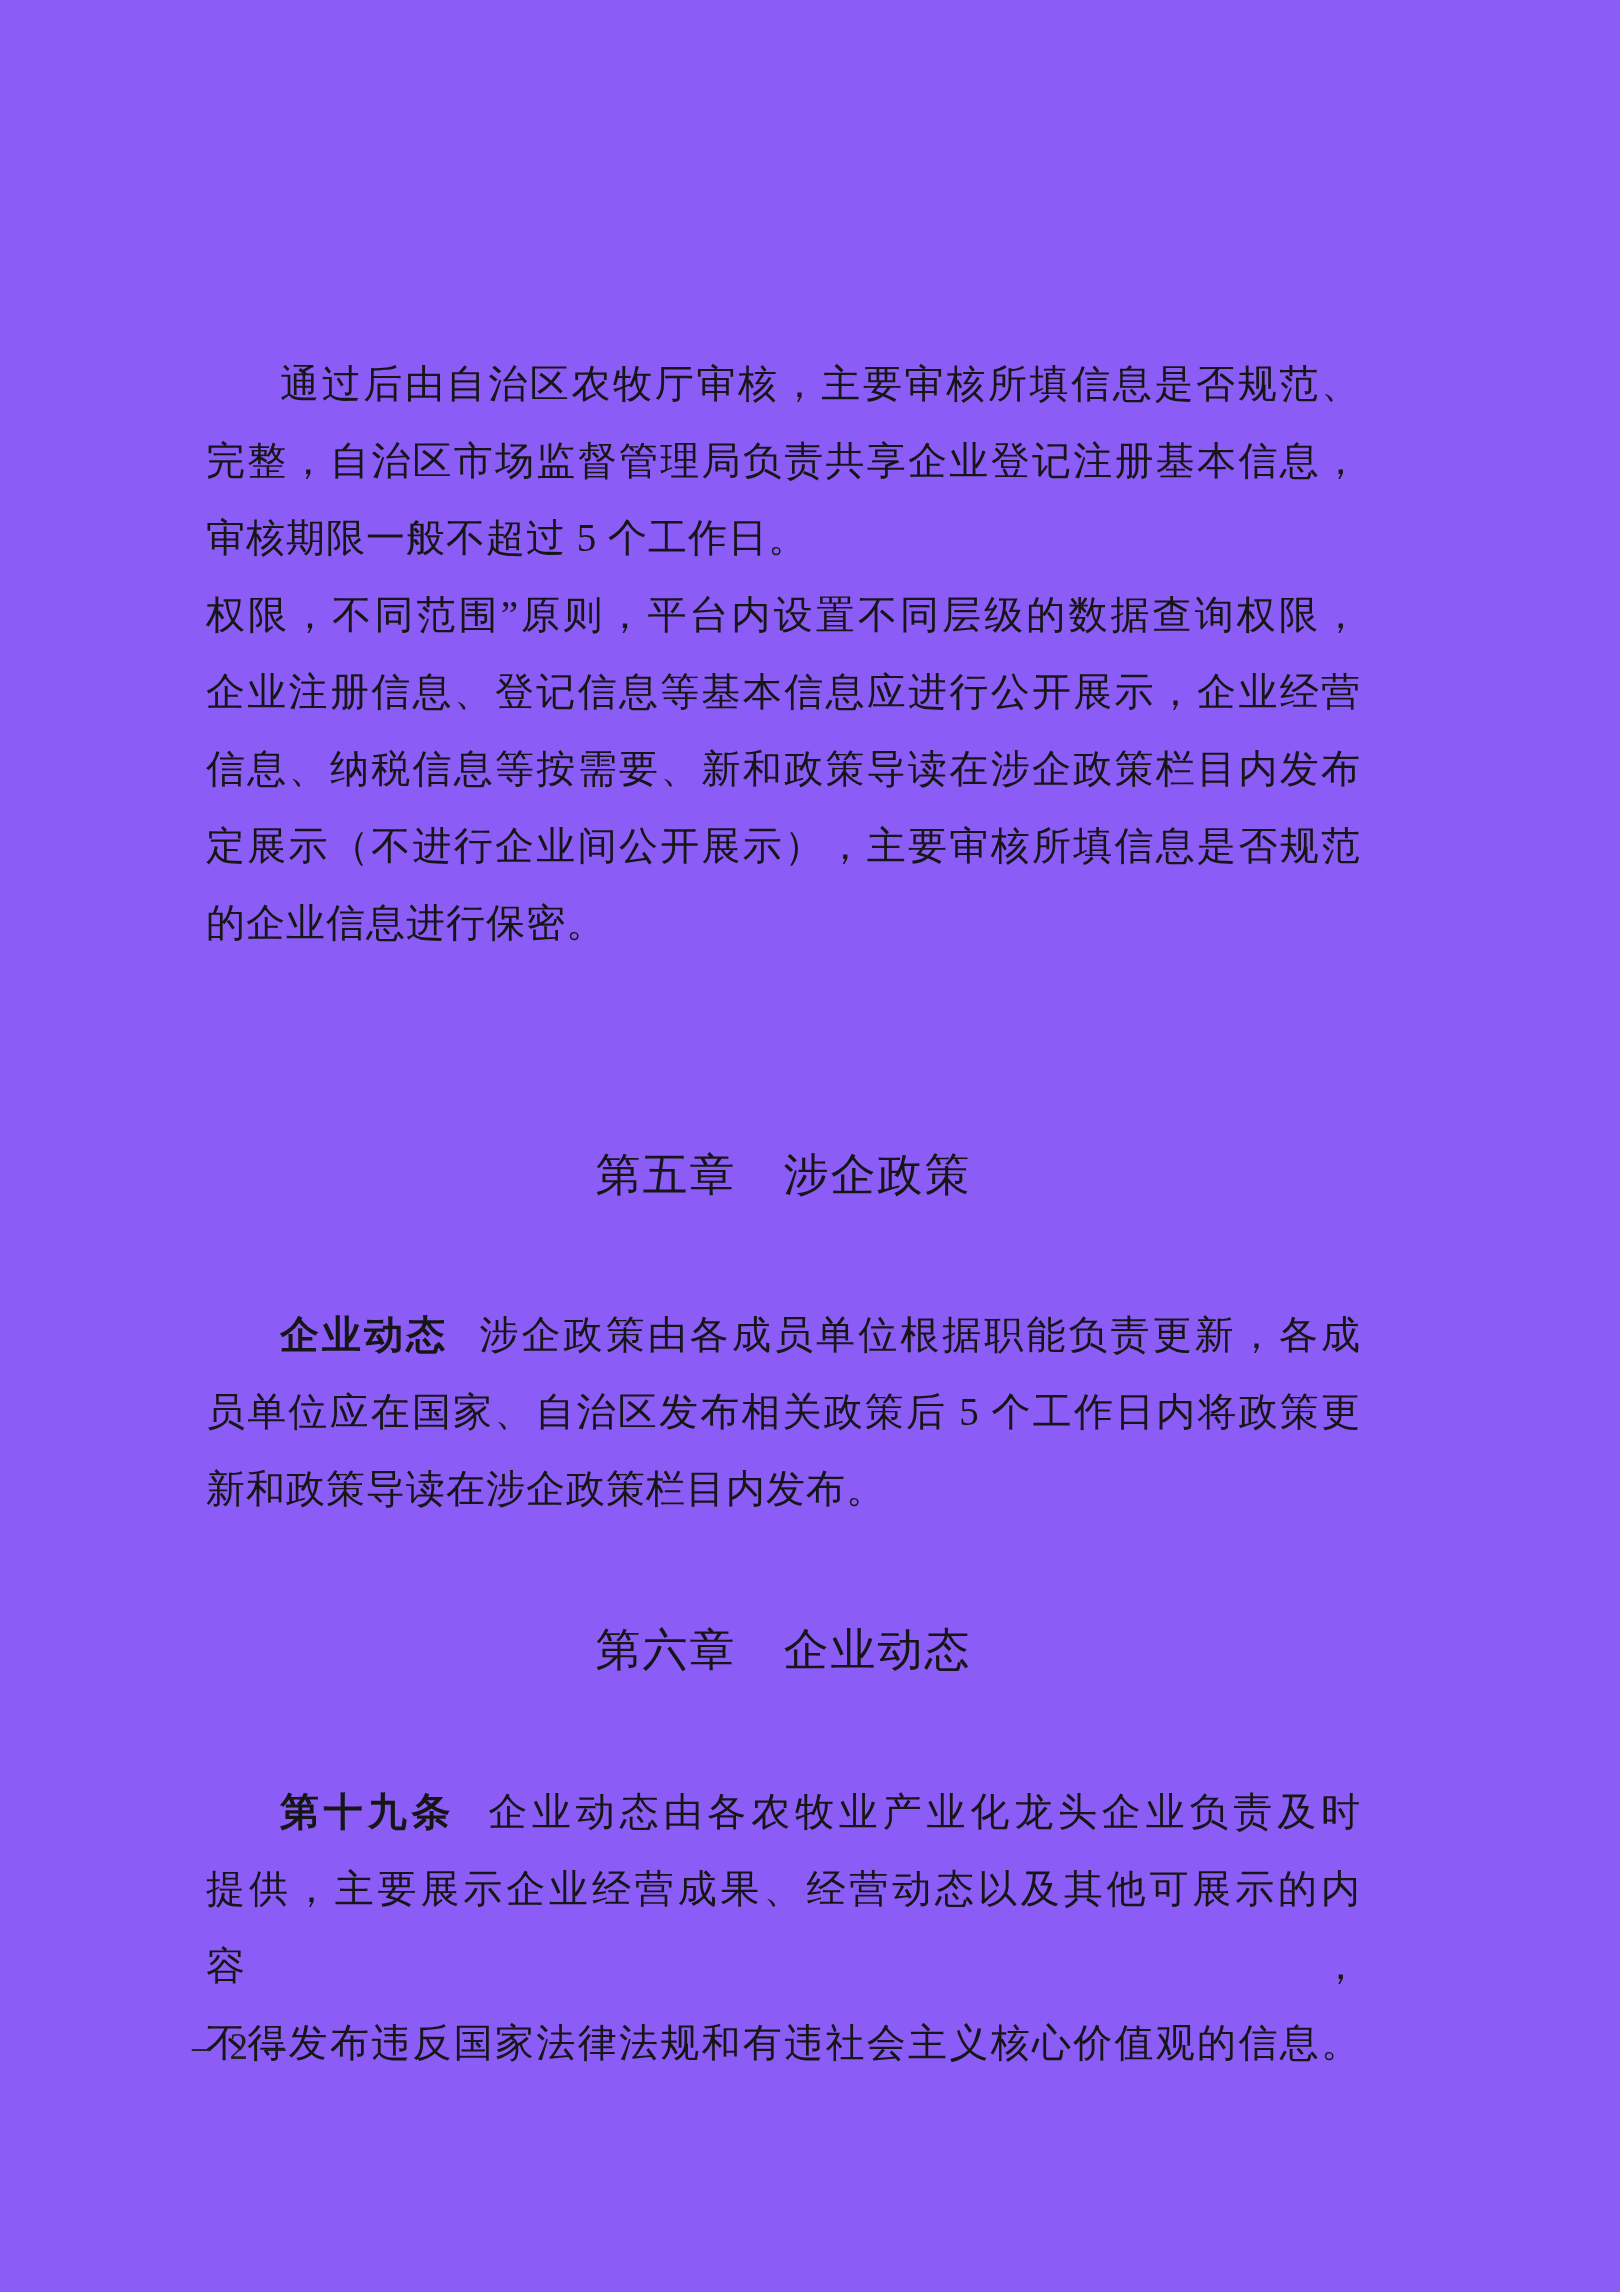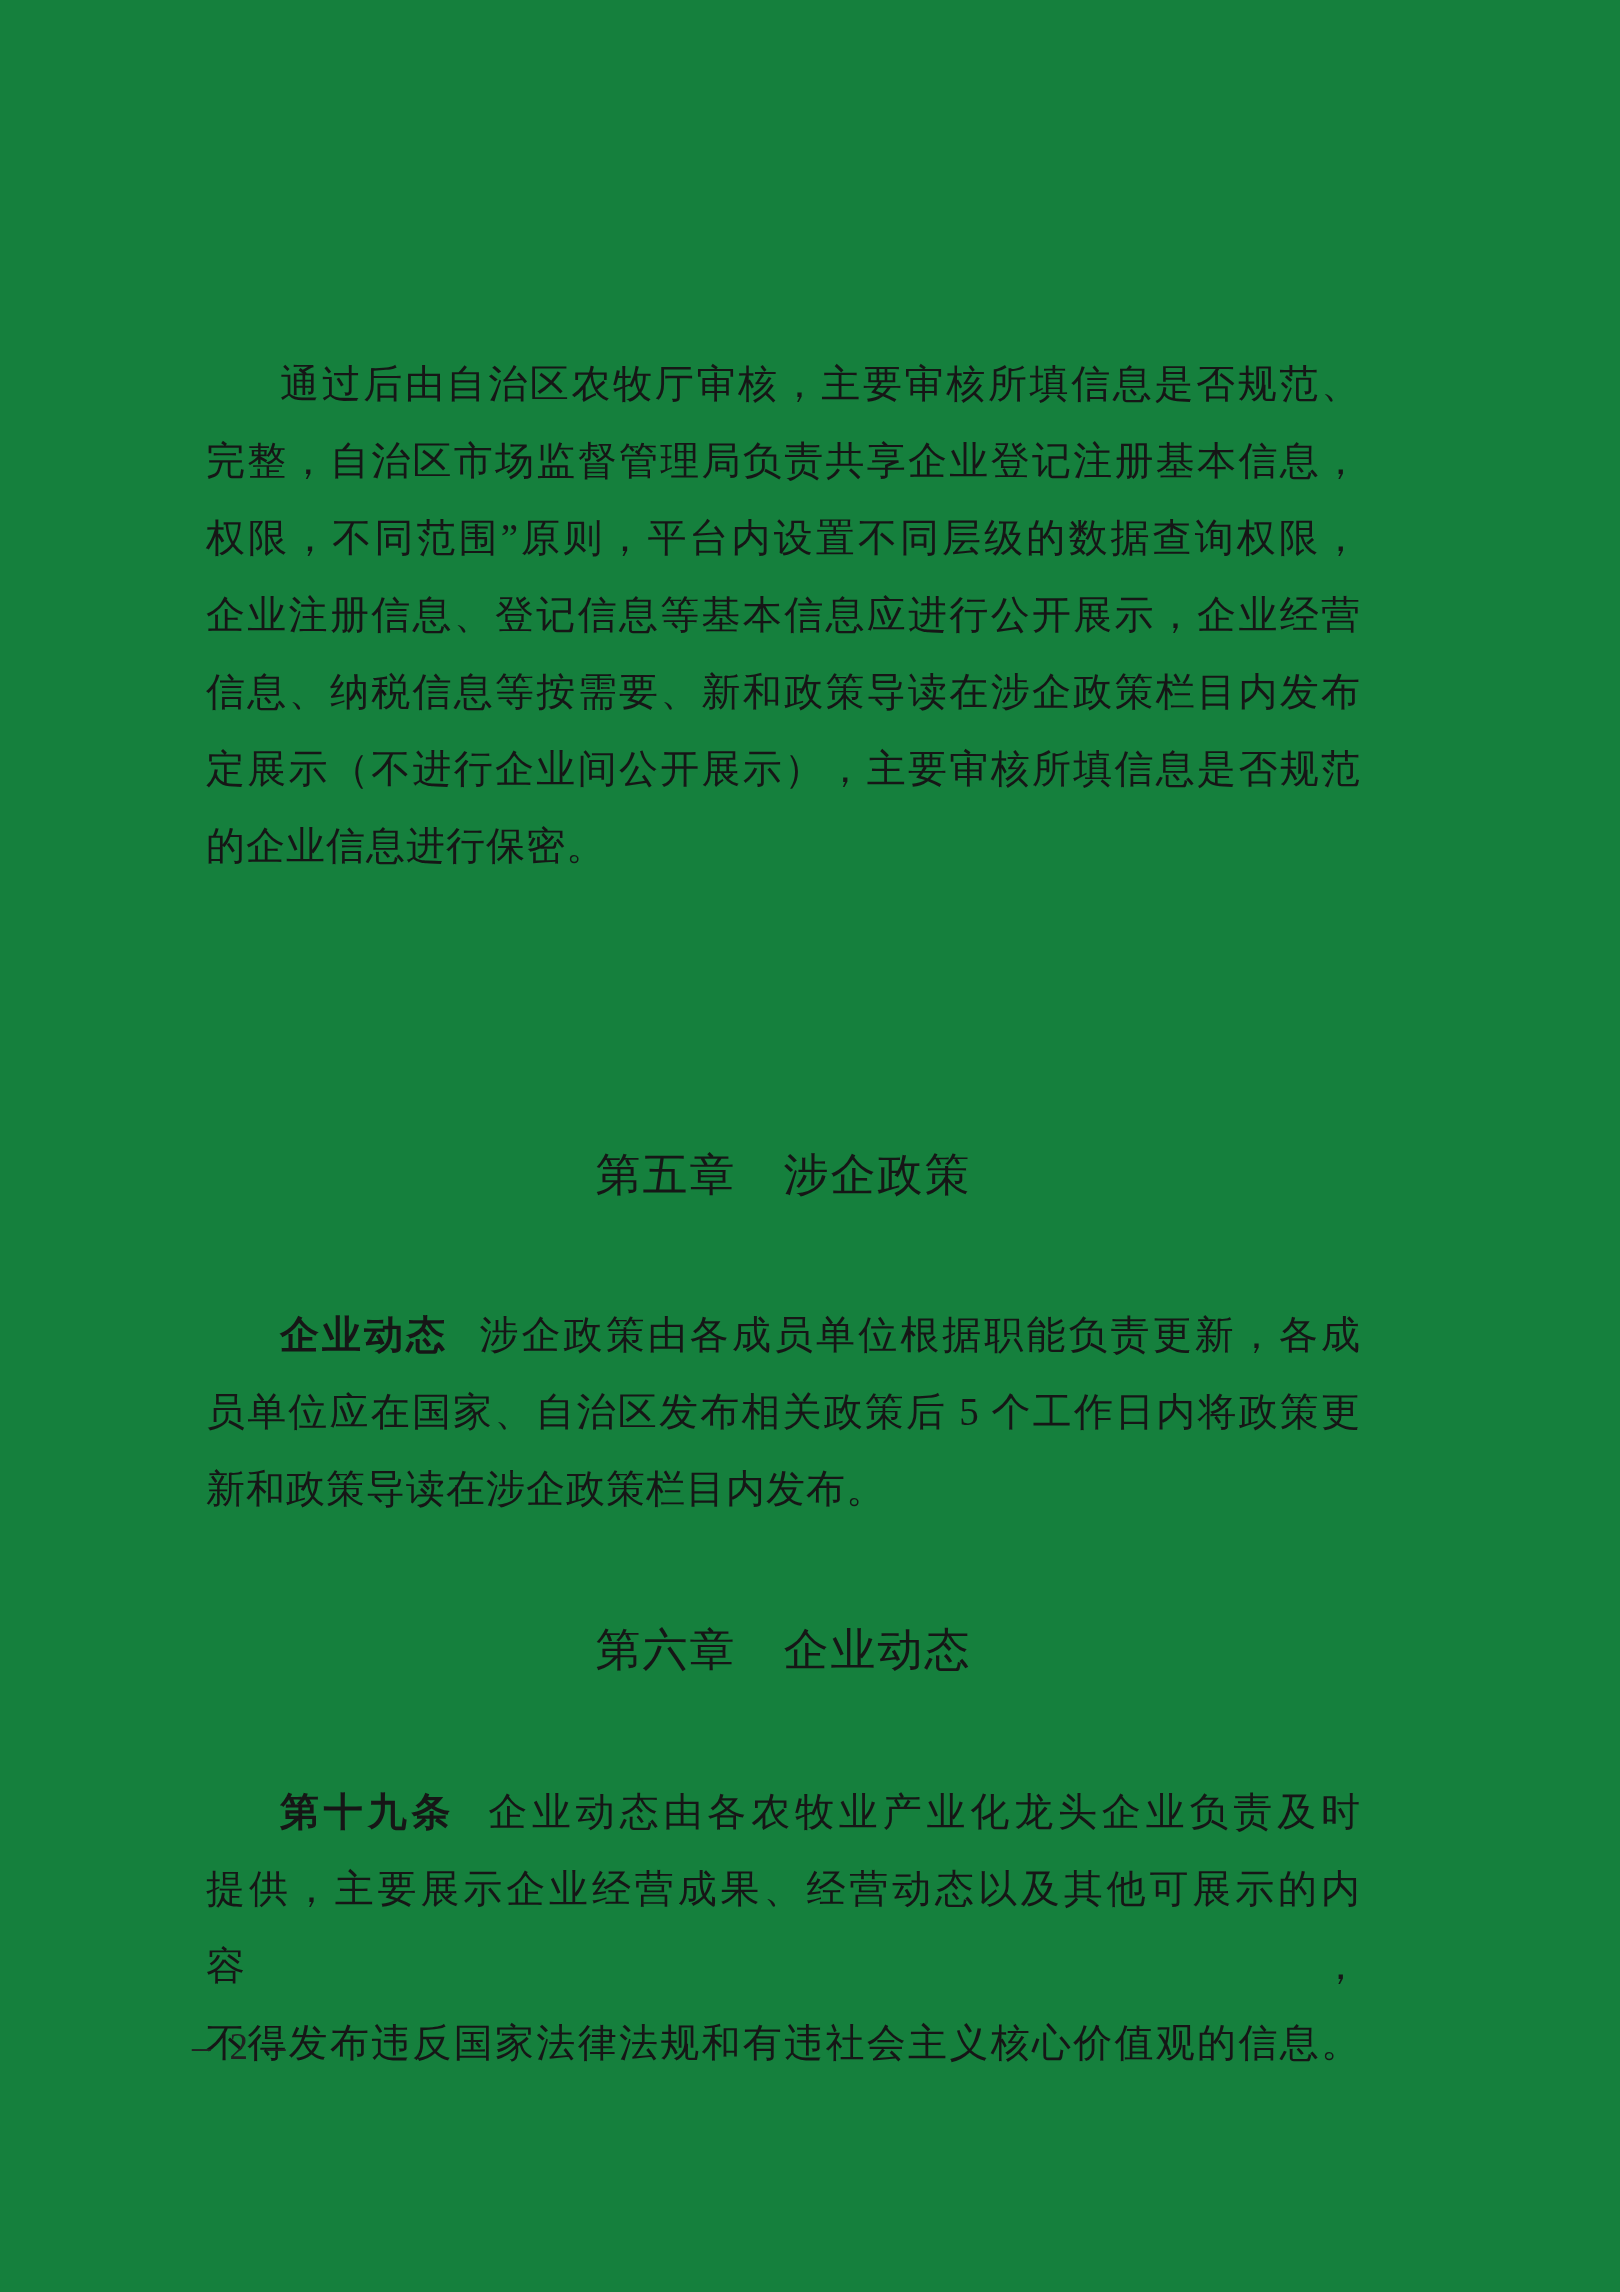--- a/index.html
+++ b/index.html
@@ -2,21 +2,21 @@
 <html><head>
 <meta charset="utf-8">
 <style>
   * { margin: 0; padding: 0; box-sizing: border-box; }
   html, body { background: #e9e9e9; }
   .page {
     position: relative;
     width: 1620px;
     height: 2293px;
     margin: 0 auto;
-    background: #15803d;
+    background: #8b5cf6;
     color: #161616;
     font-family: "Liberation Serif", "DejaVu Serif", serif;
     overflow: hidden;
   }
   .block {
     position: absolute;
     left: 206px;
     width: 1155px;
   }
   .line {
@@ -54,20 +54,21 @@
   }
 </style>
 </head>
 <body>
 
 <div class="page">
 
   <section class="block" style="top:345px">
     <div class="line fill indent"><span>通过后由自治区农牧厅审核，主要审核所填信息是否规范、</span></div>
     <div class="line fill"><span>完整，自治区市场监督管理局负责共享企业登记注册基本信息，</span></div>
+    <div class="line"><span>审核期限一般不超过 5 个工作日。</span></div>
 
     <div class="line fill"><span>权限，不同范围”原则，平台内设置不同层级的数据查询权限，</span></div>
     <div class="line fill"><span>企业注册信息、登记信息等基本信息应进行公开展示，企业经营</span></div>
     <div class="line fill"><span>信息、纳税信息等按需要、新和政策导读在涉企政策栏目内发布</span></div>
     <div class="line fill"><span>定展示（不进行企业间公开展示），主要审核所填信息是否规范</span></div>
     <div class="line"><span>的企业信息进行保密。</span></div>
   </section>
 
   <h2 class="chapter" style="top:1145px">第五章　涉企政策</h2>
 

